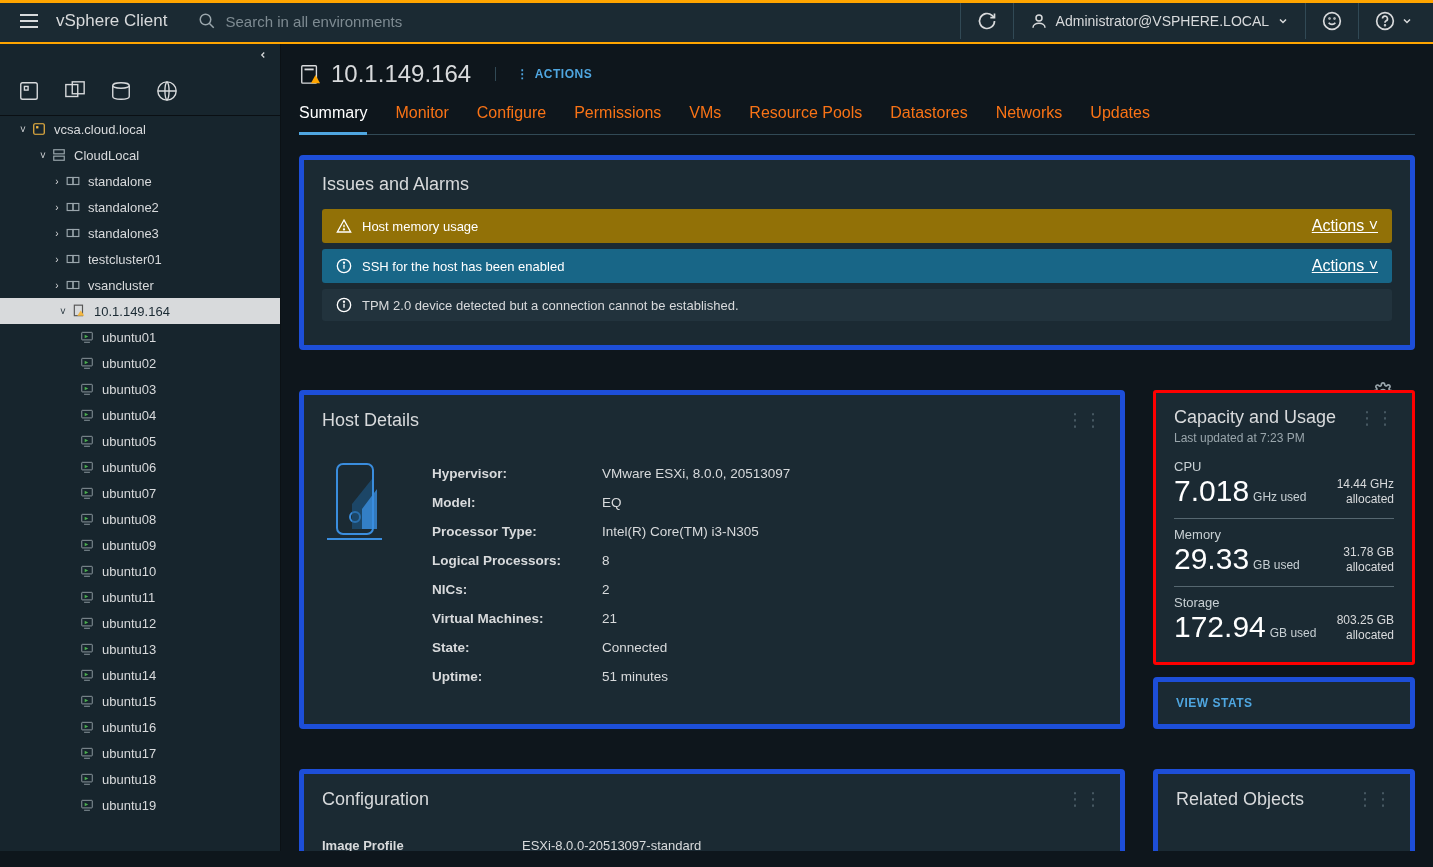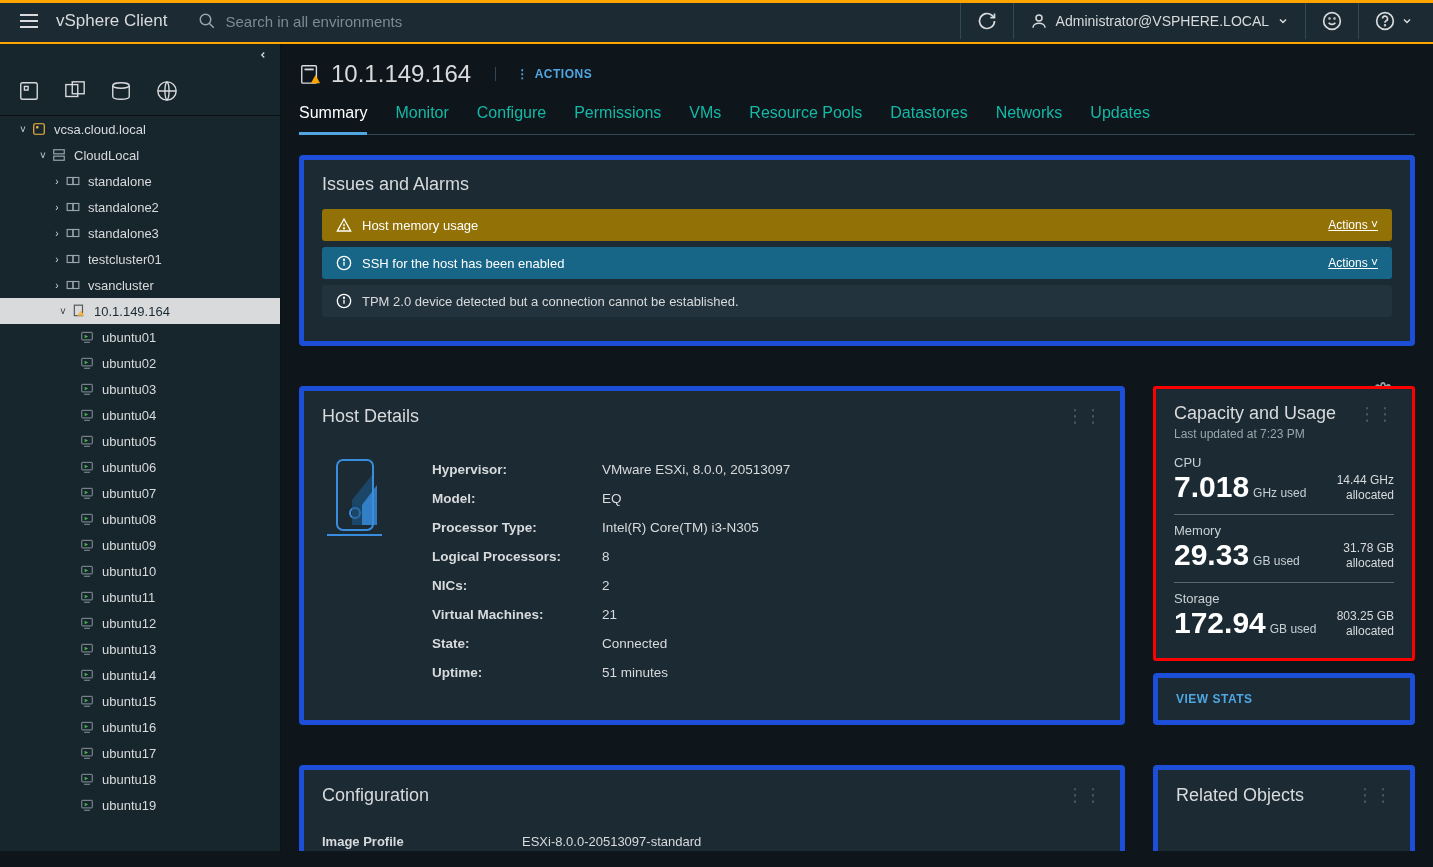--- a/index.html
+++ b/index.html
@@ -38,47 +38,47 @@
   .ind-4{ padding-left:64px;}
   
   .main{ flex:1; padding: 12px 18px 0 18px; overflow-y:auto; position:relative;}
   .main::-webkit-scrollbar{ width:12px;}
   .main::-webkit-scrollbar-track{ background:#0e161c;}
   .main::-webkit-scrollbar-thumb{ background:#3a4a52;}
   .host-header{ display:flex; align-items:center; gap:14px; padding: 4px 0 10px;}
   .host-title{ font-size:24px; font-weight:400; display:flex; align-items:center; gap:10px;}
   .actions-link{ color:#4fa6e0; text-transform:uppercase; font-size:12px; font-weight:600; letter-spacing:0.5px; display:flex; align-items:center; cursor:pointer; border-left:1px solid #314955; padding-left:20px; margin-left:10px;}
   .tabs{ display:flex; gap:28px; border-bottom:1px solid #314955; font-size:16px;}
-  .tab{ padding: 6px 0 10px; cursor:pointer; color:#14b8a6;}
+  .tab{ padding: 6px 0 10px; cursor:pointer; color:#f97316;}
   .tab.active{ color:#fff; border-bottom:3px solid #4fa6e0; margin-bottom:-1px;}
   
   .panel{ background:#1b2a33; border-radius:4px; border:5px solid #1d4ed8; margin-top:20px;}
   .panel-header{ padding:14px 18px; font-size:18px; display:flex; align-items:center;}
   .drag-dots{ margin-left:auto; color:#4a5c66; cursor:grab;}
   .panel-body{ padding: 0 18px 18px; border-radius: 22px;}
   
   .alert-bar{ display:flex; align-items:center; padding:8px 14px; border-radius:3px; font-size:13px; margin-bottom:6px;}
   .alert-warn{ background:#927107; color:#fff;}
   .alert-info-active{ background:#186687; color:#fff;}
   .alert-info{ background:#22333d;}
-  .alert-actions{ margin-left:auto; font-size:12px; text-decoration:underline; cursor:pointer;}
+  .alert-actions{ margin-left:auto; font-size:16px; text-decoration:underline; cursor:pointer;}
   
   .two-col{ display:grid; grid-template-columns: 1fr 262px; gap:28px; margin-top:20px;}
   
   .details-grid{ display:grid; grid-template-columns: 110px 170px 1fr; padding:14px 18px 30px;}
   .host-icon-box{ grid-row: span 8;}
   .dl-label{ font-weight:600; padding:7px 0; font-size:13.5px;}
   .dl-val{ padding:7px 0; font-size:13.5px;}
   
   .capacity-card{ border:3px solid #ff0000; border-radius:3px; position:relative;}
   .cap-section{ border-top:1px solid #566770; margin-top:10px; padding-top:8px;}
   .cap-section:first-of-type{ border-top:none; margin-top:4px;}
   .cap-label{ font-size:13px; color:#c8d0d4;}
   .cap-row{ display:flex; justify-content:space-between; align-items:flex-end;}
-  .cap-big{ font-size:30px; font-weight:700; color:#fff;}
+  .cap-big{ font-size:30px; font-weight:400; color:#fff;}
   .cap-unit{ font-size:12px; color:#c8d0d4; margin-left:4px;}
   .cap-alloc{ font-size:12px; text-align:right; line-height:1.3;}
   .view-stats{ color:#4fa6e0; font-size:12px; font-weight:600; letter-spacing:0.5px; padding:14px 18px; cursor:pointer; text-transform:uppercase;}
   .subtext{ font-size:12px; color:#9aa6ac; margin-top:2px;}
 
   .cfg-grid{ display:grid; grid-template-columns: 180px 1fr; padding:14px 18px 0; gap:8px 20px;}
   .cfg-label{ font-weight:600; font-size:13px;}
   .cfg-val{ font-size:13px;}
 
   .gear-top{ position:absolute; right:40px; top:338px; cursor:pointer;}

